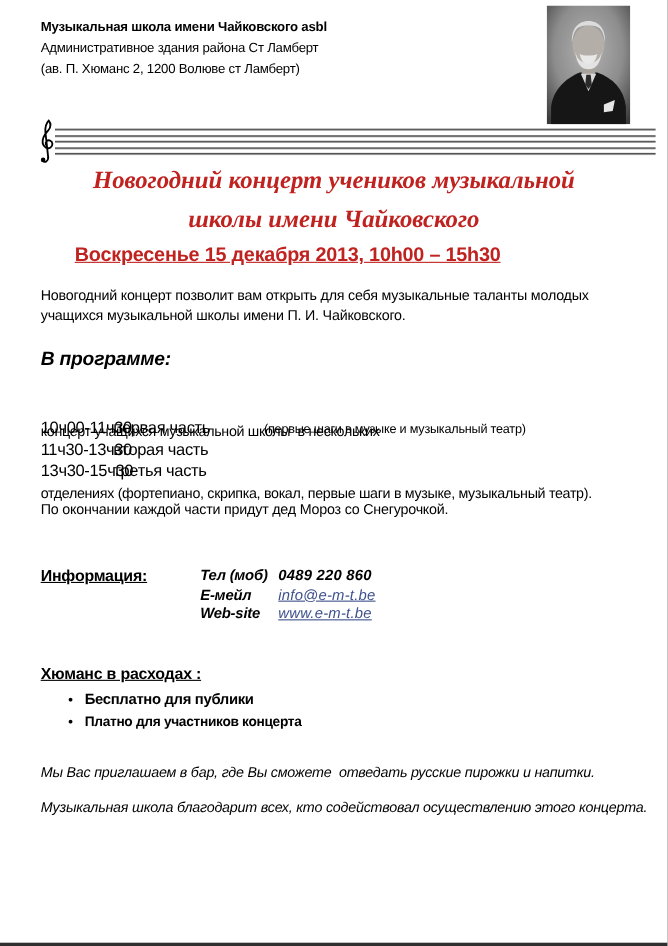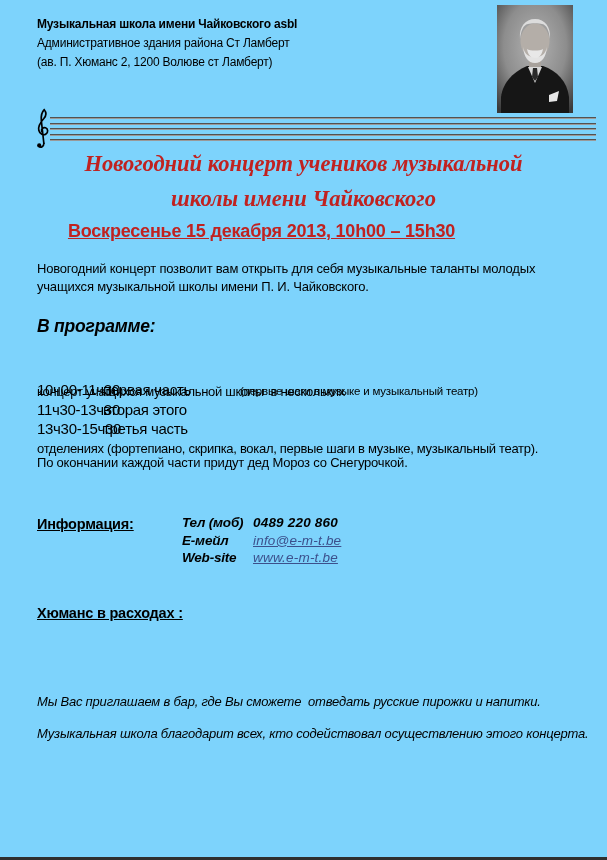--- a/index.html
+++ b/index.html
@@ -2,21 +2,21 @@
 <html><head>
 <meta charset="utf-8">
 <style>
   * { margin: 0; padding: 0; box-sizing: border-box; }
   html, body { background: #888; }
   .page {
     position: relative;
     width: 607px;
     height: 860px;
     margin: 0 auto;
-    background: #7dd3fc;
+    background: #ffffff;
     font-family: "Liberation Sans", sans-serif;
     color: #000;
     overflow: hidden;
   }
   .hdr {
     position: absolute;
     left: 37px; top: 15px;
     font-size: 12px;
     line-height: 19px;
     letter-spacing: -0.2px;
@@ -262,21 +262,21 @@
   </div>
 
   <div class="schedule">
     <div class="row">
       <span class="time">10ч00-11ч30</span>
       <span class="part">первая часть</span>
       <span class="note">(первые шаги в музыке и музыкальный театр)</span>
     </div>
     <div class="row">
       <span class="time">11ч30-13ч30</span>
-      <span class="part">вторая этого</span>
+      <span class="part">вторая часть</span>
     </div>
     <div class="row">
       <span class="time">13ч30-15ч30</span>
       <span class="part">третья часть</span>
     </div>
   </div>
 
   <div class="after-note">По окончании каждой части придут дед Мороз со Снегурочкой.</div>
 
   <div class="info-heading">Информация:</div>
@@ -289,18 +289,22 @@
       <span class="ilabel">Е-мейл</span>
       <a class="ival link">info@e-m-t.be</a>
     </div>
     <div class="irow">
       <span class="ilabel">Web-site</span>
       <a class="ival link">www.e-m-t.be</a>
     </div>
   </div>
 
   <div class="part-heading">Хюманс в расходах :</div>
+  <div class="bullets">
+    <div class="bitem b1">Бесплатно для публики</div>
+    <div class="bitem b2">Платно для участников концерта</div>
+  </div>
 
   <div class="footer-line f1">Мы Вас приглашаем в бар, где Вы сможете  отведать русские пирожки и напитки.</div>
   <div class="footer-line f2">Музыкальная школа благодарит всех, кто содействовал осуществлению этого концерта.</div>
 
   <div class="bottom-edge"></div>
 </div>
 
 </body></html>

